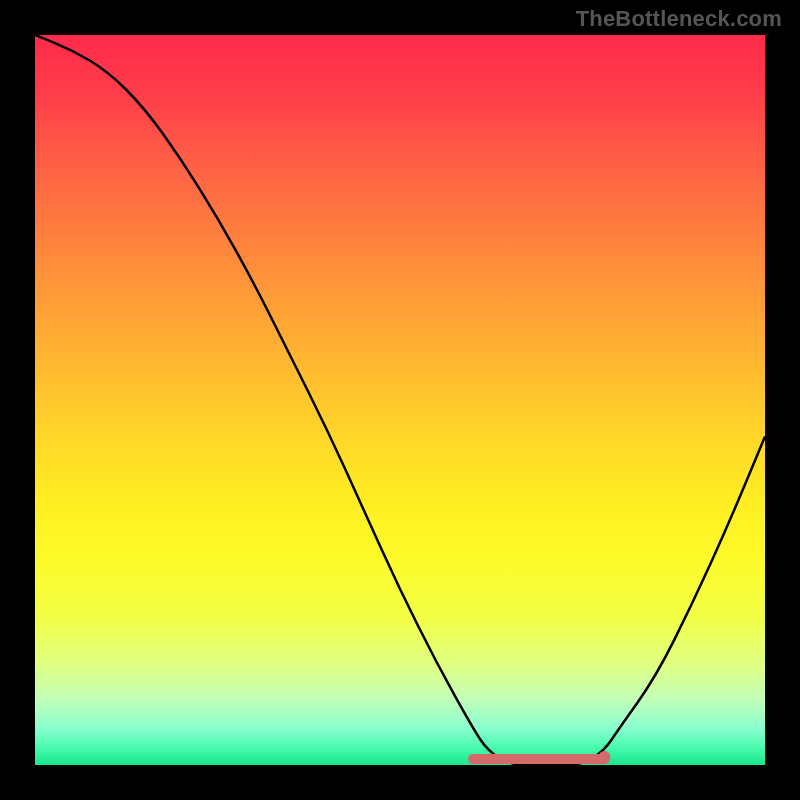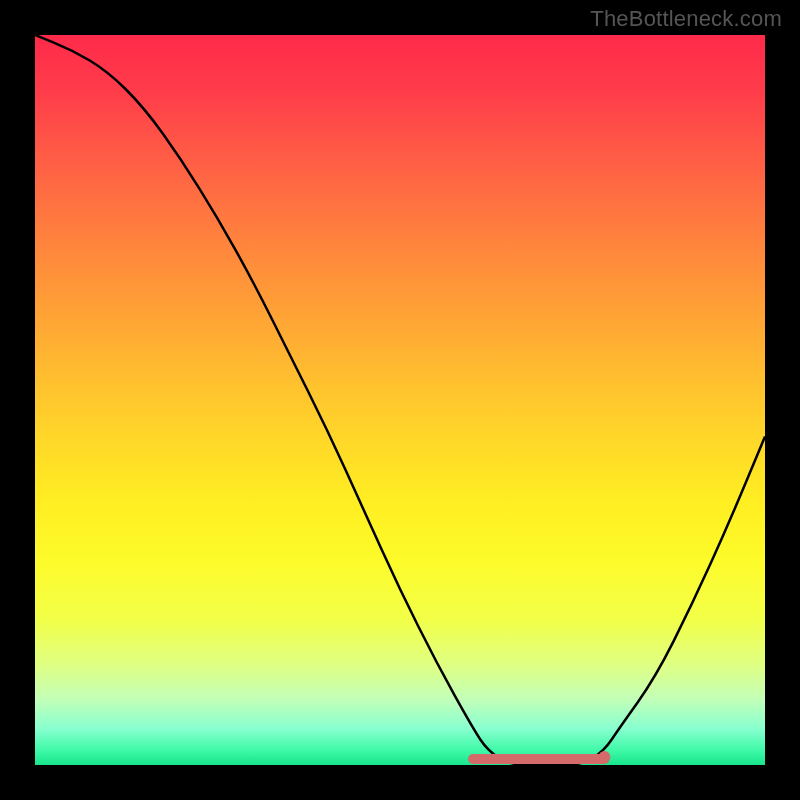--- a/index.html
+++ b/index.html
@@ -3,21 +3,21 @@
 <meta charset="utf-8">
 <style>
   * { margin: 0; padding: 0; box-sizing: border-box; }
   body { width: 800px; height: 800px; background: #000; position: relative; font-family: Arial, sans-serif; }
   .attribution {
     position: absolute;
     top: 6px;
     right: 18px;
     color: #555;
     font-size: 22px;
-    font-weight: 400;
+    font-weight: 700;
     letter-spacing: 0.2px;
     z-index: 10;
   }
   .plot-area {
     position: absolute;
     left: 35px;
     top: 35px;
     width: 730px;
     height: 730px;
     overflow: hidden;

